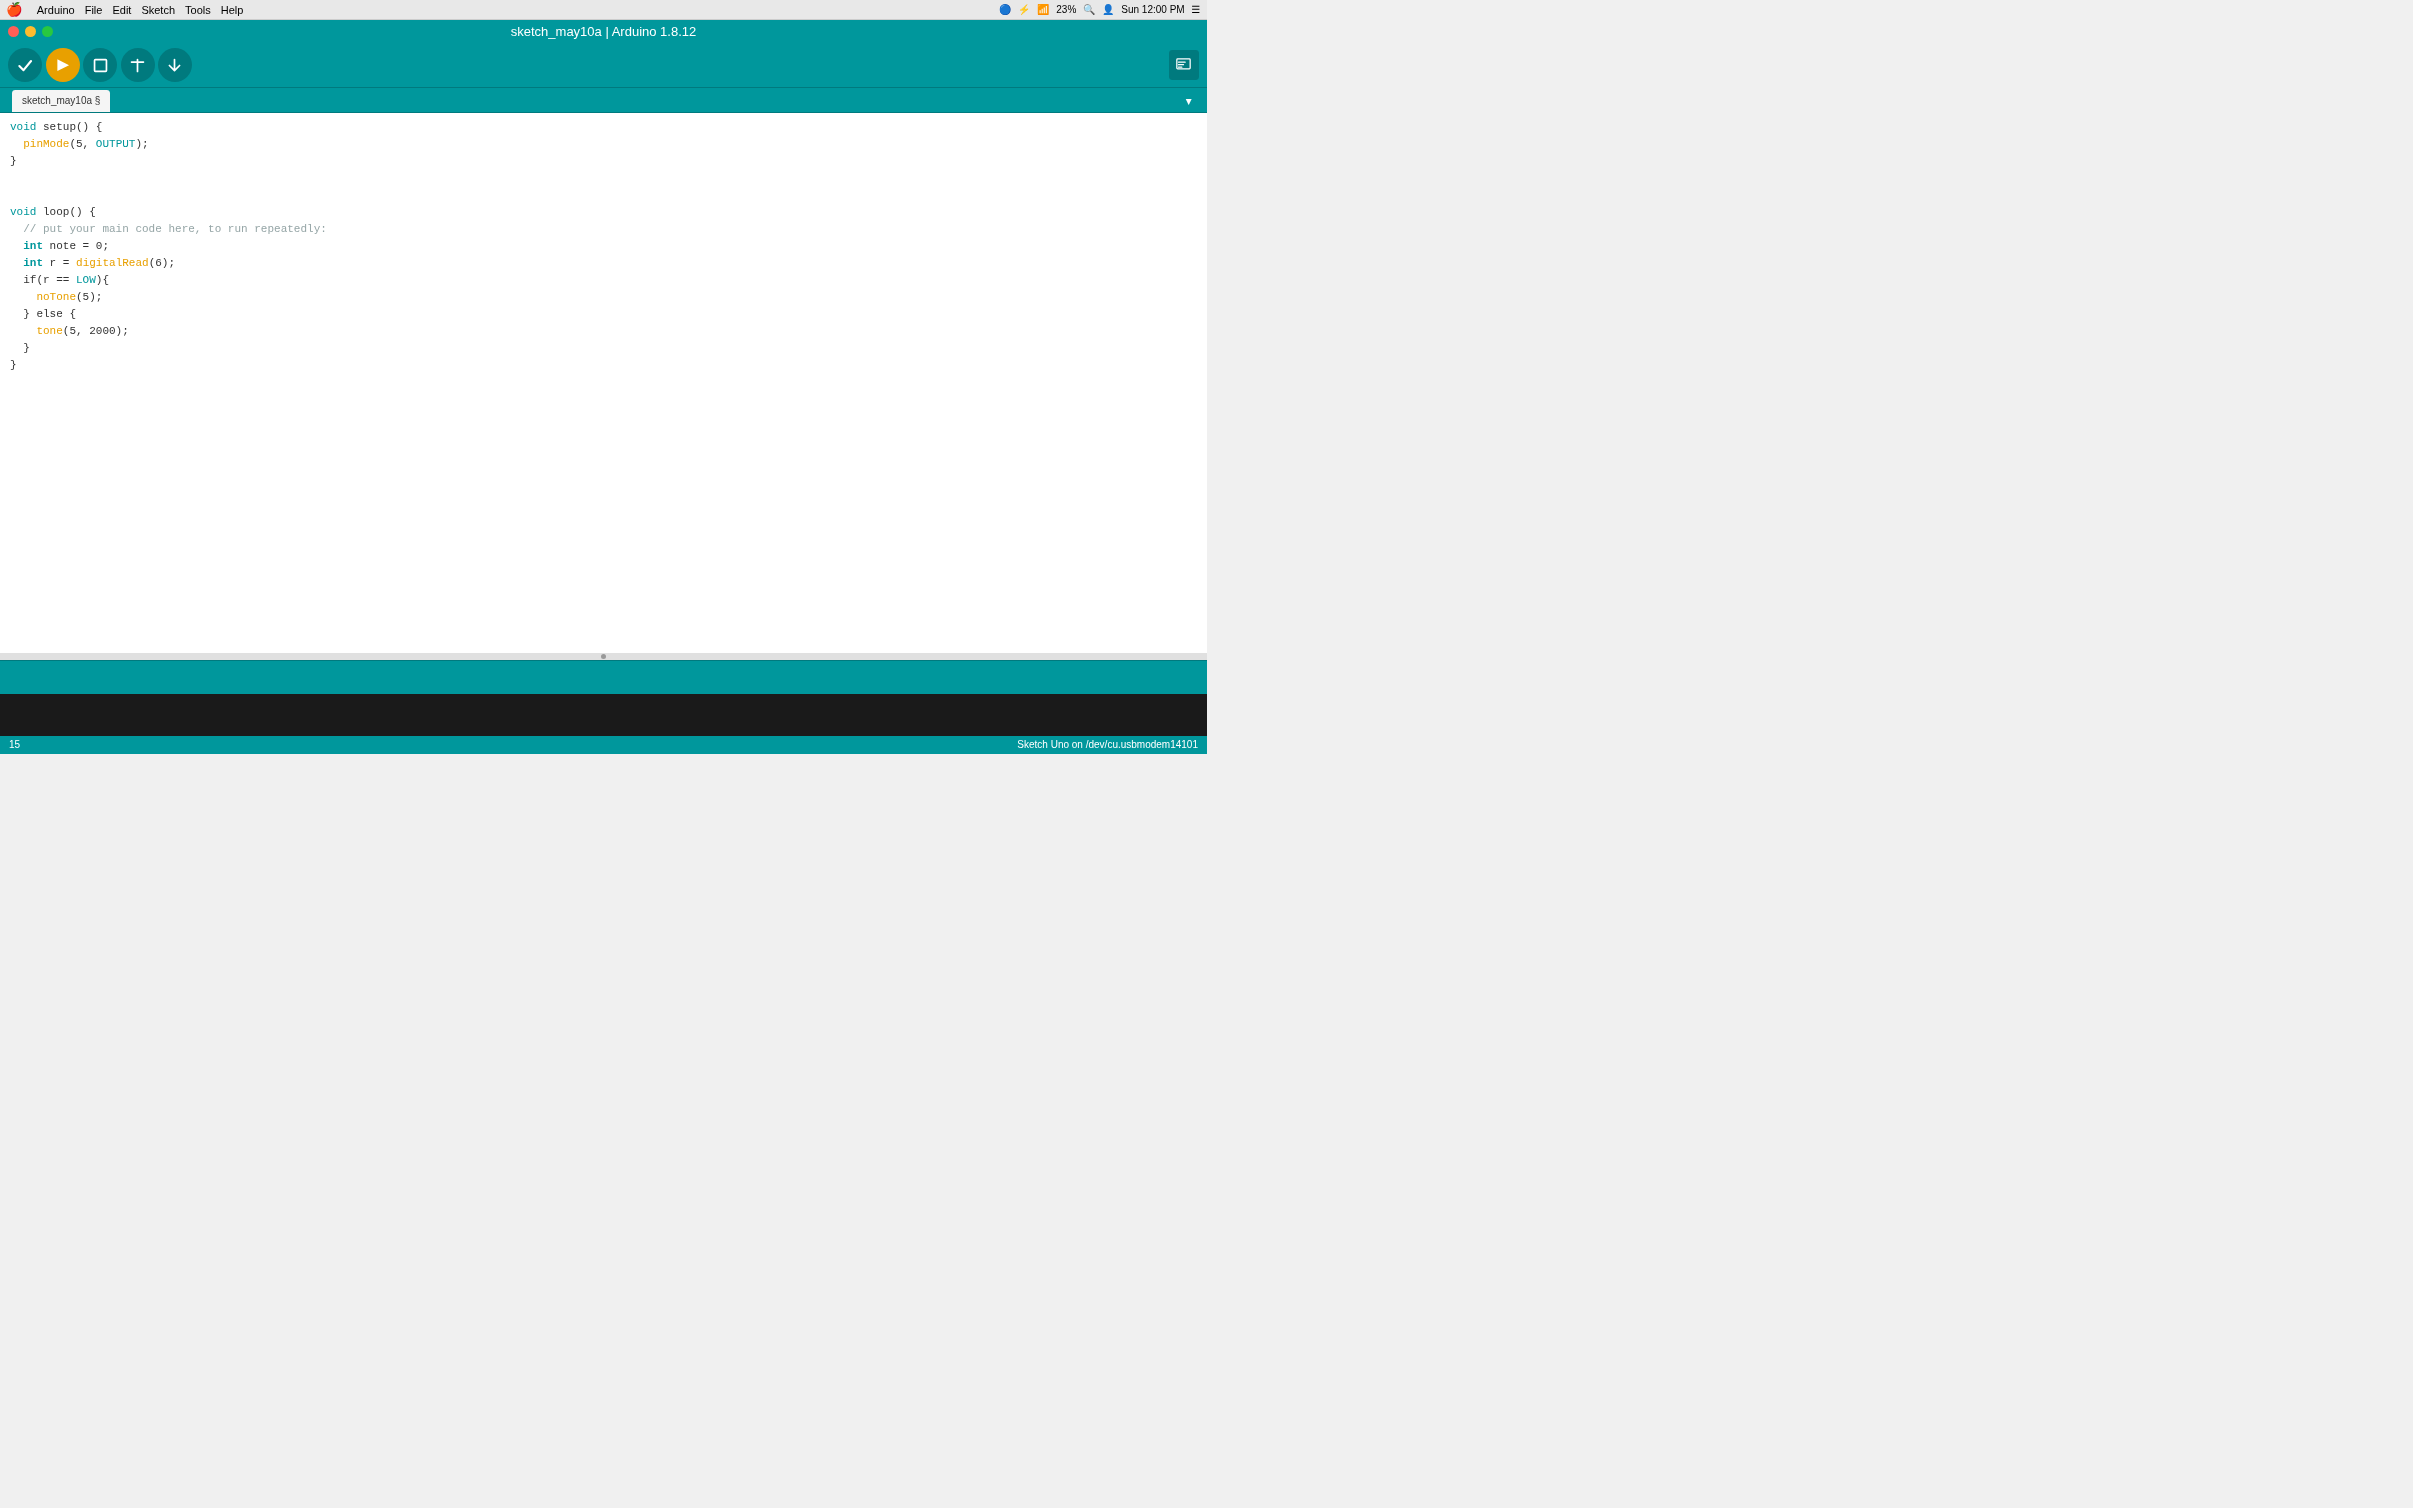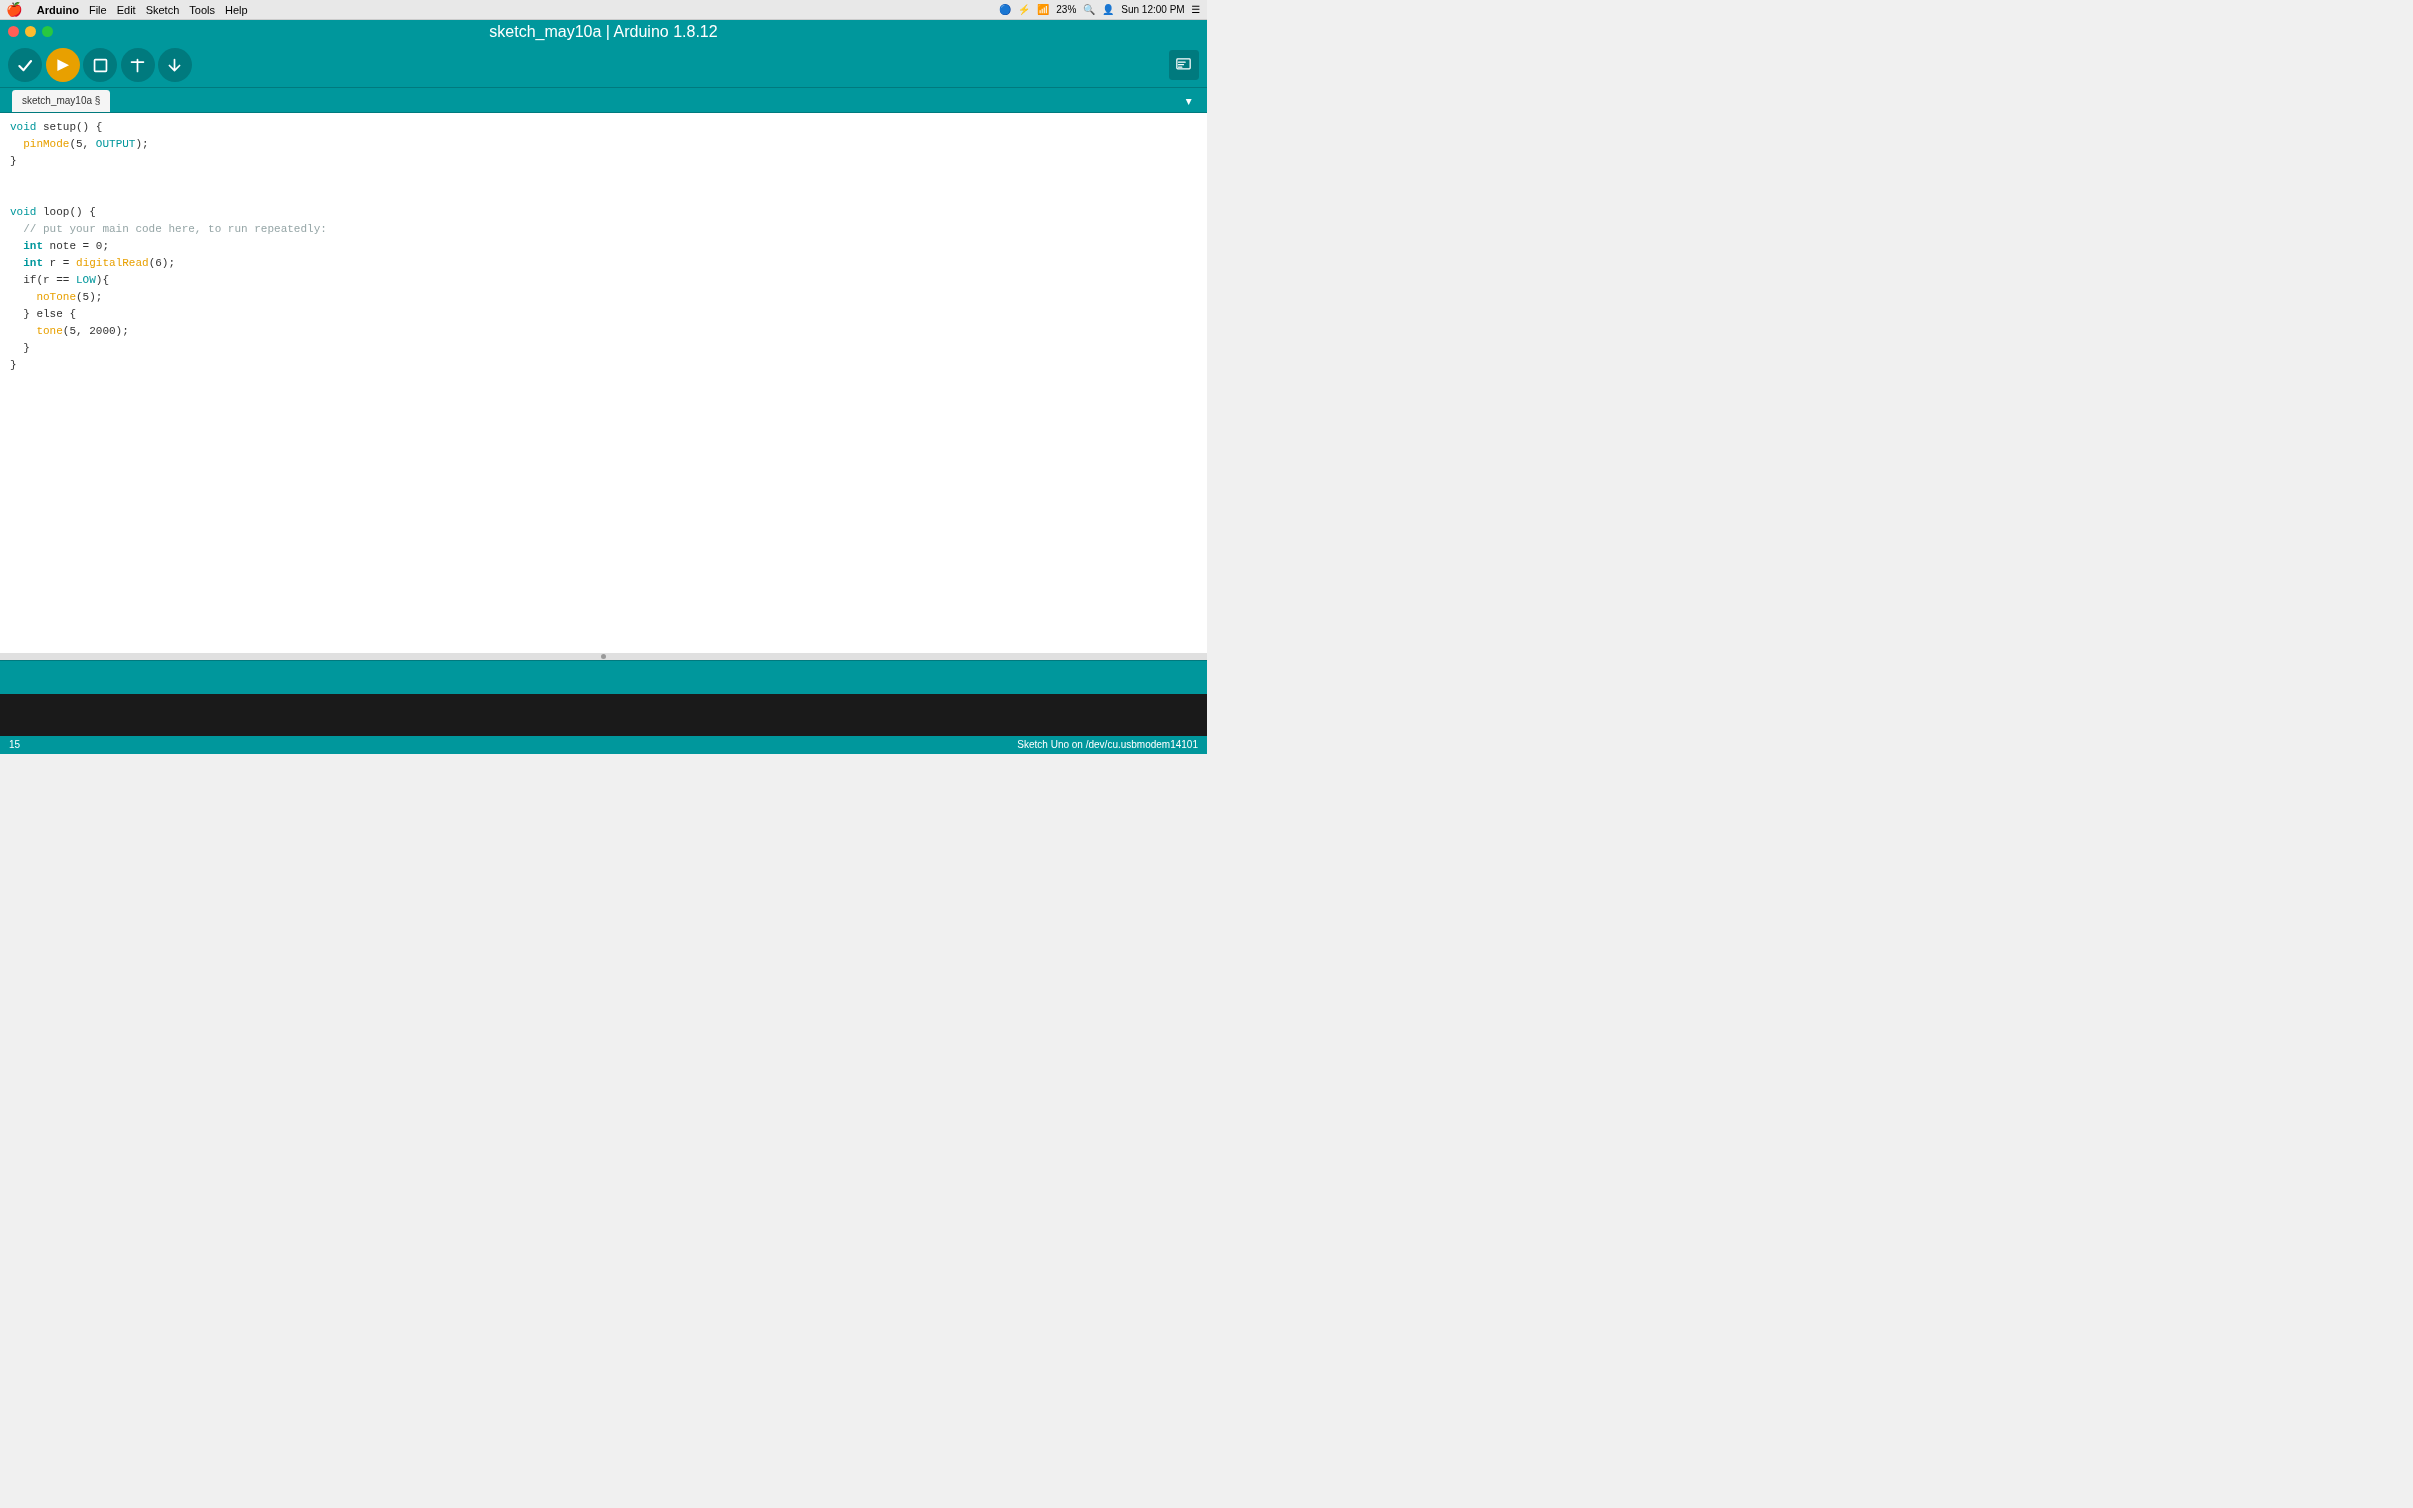--- a/index.html
+++ b/index.html
@@ -26,21 +26,21 @@
       border-bottom: 0.8px solid #ccc;
     }
     .menu-apple {
       font-size: 13.4px;
       margin-right: 3.4px;
     }
     .menu-item {
       cursor: pointer;
     }
     .menu-item-bold {
-      font-weight: 700;
+      font-weight: 400;
     }
     .menubar-right {
       margin-left: auto;
       display: flex;
       align-items: center;
       gap: 6.7px;
       font-size: 10px;
     }
     .menubar-right span {
       display: flex;
@@ -49,21 +49,21 @@
     }
 
     
     #titlebar {
       height: 23.5px;
       background: #00979c;
       display: flex;
       align-items: center;
       justify-content: center;
       color: white;
-      font-size: 16px;
+      font-size: 13px;
       font-weight: 500;
       position: relative;
     }
     .window-controls {
       position: absolute;
       left: 8.4px;
       display: flex;
       gap: 5.9px;
     }
     .wc-btn {

